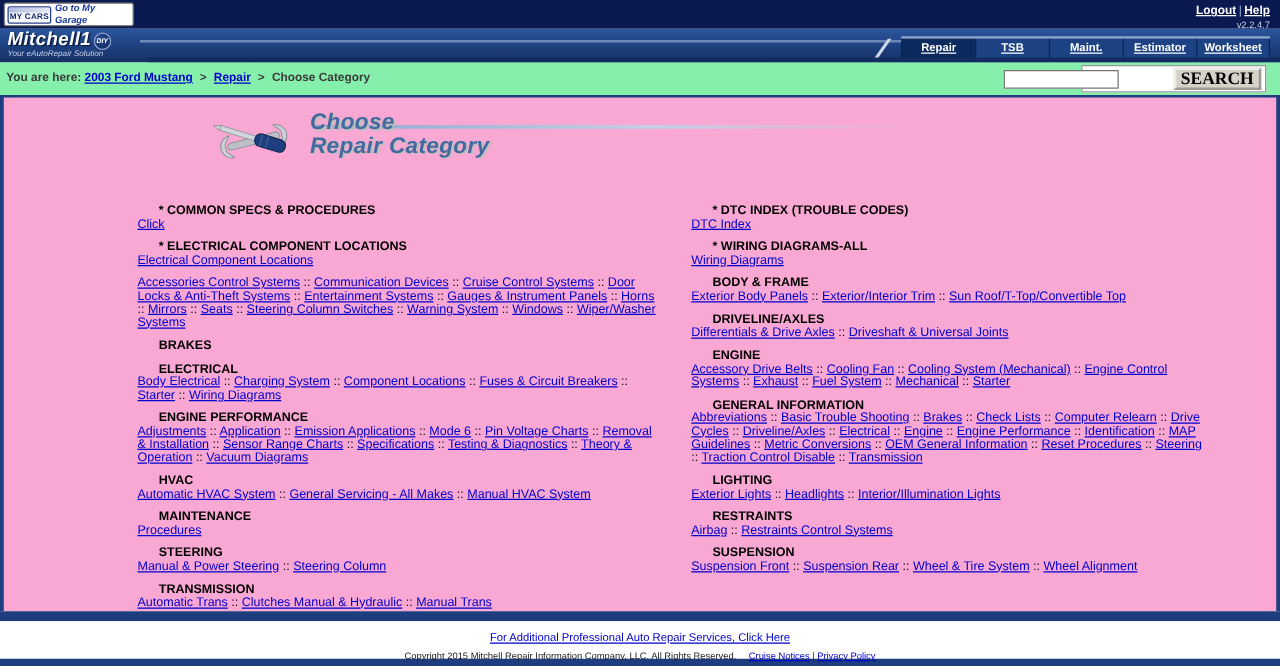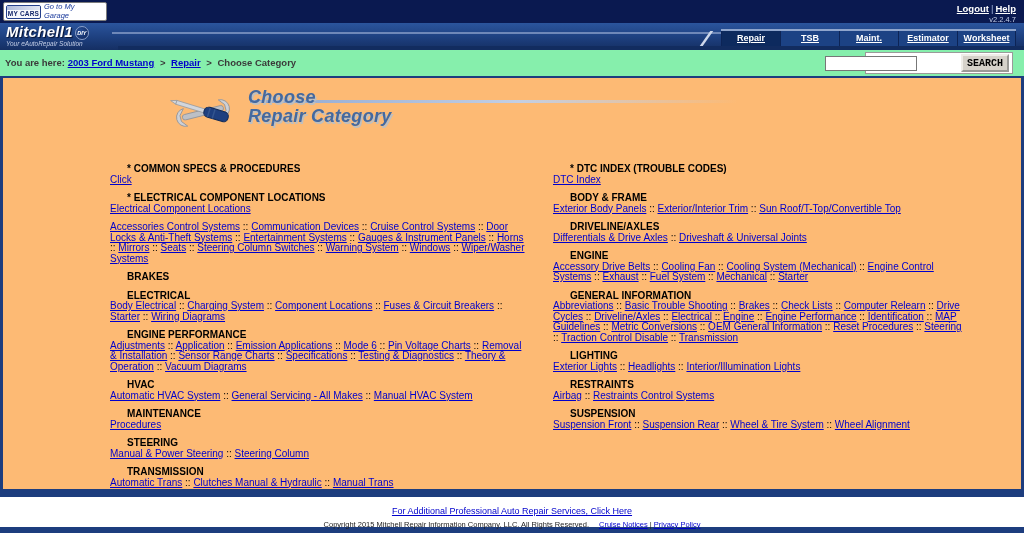--- a/index.html
+++ b/index.html
@@ -8,21 +8,21 @@
   .page { width:1024px; height:533px; position:relative; background:#fff; overflow:hidden; margin:0; }
 
   
   .topbar { height:23px; background:#0a1950; position:relative; }
   .garage-box { position:absolute; left:3px; top:2px; width:104px; height:19px; background:#fff;
     border:1px solid #7c7c7c; border-radius:2px; display:flex; align-items:center; gap:3px; padding:0 2px; cursor:pointer; }
   .plate { width:35px; height:14px; border:1.5px solid #24408c; border-radius:2px; background:#f6f8fc;
     display:flex; flex-direction:column; align-items:center; justify-content:flex-end; overflow:hidden; }
   .plate-strip { width:100%; height:4px; background:linear-gradient(to right,#aebbdb,#e4e9f4); }
   .plate-text { font-size:6.5px; font-weight:bold; color:#15286b; line-height:8px; letter-spacing:0.2px; }
-  .garage-label { font-size:7.5px; font-weight:normal; font-style:italic; color:#1a3a9c; line-height:8.5px; width:56px; }
+  .garage-label { font-size:7.5px; font-weight:bold; font-style:italic; color:#1a3a9c; line-height:8.5px; width:56px; }
   .session-links { position:absolute; right:8px; top:3px; text-align:right; color:#fff; font-size:9.5px; font-weight:bold; }
   .session-links a { color:#fff; text-decoration:underline; cursor:pointer; }
   .session-links .pipe { color:#9fb0d8; margin:0 2px; font-weight:normal; }
   .version { font-size:7.5px; font-weight:normal; color:#c6d0e8; margin-top:1px; }
 
   
   .navbar { height:27px; background:linear-gradient(#2b559d 0%, #1d3f7e 55%, #152f63 100%); position:relative; }
   .navbar::after { content:""; position:absolute; left:118px; right:0; bottom:0; height:4px; background:#122c5f; }
   .nav-light-line { position:absolute; top:9px; left:112px; width:622px; height:2px; background:#7d94c1; opacity:.85; }
   .logo { position:absolute; left:6px; top:1px; line-height:1; z-index:2; }
@@ -39,25 +39,25 @@
   .tab.active { background:#0d2a5e; }
 
   
   .subheader { height:26px; position:relative; background:#86efac; }
   .breadcrumb { position:absolute; left:5px; top:7px; font-size:9.5px; font-weight:bold; color:#3a3a3a; }
   .breadcrumb a { color:#0000cc; text-decoration:underline; cursor:pointer; }
   .breadcrumb .bsep { margin:0 3px; color:#3a3a3a; }
   .searchbox { position:absolute; right:11px; top:2px; width:148px; height:22px; background:#fff; border:1px solid #9a9a9a;
     display:flex; align-items:center; justify-content:flex-end; gap:3px; padding:0 3px; }
   .searchbox input { width:92px; height:15px; border:1px solid #777; font-size:10px; padding:0 2px; font-family:inherit; }
-  .searchbox button { height:18px; font-size:10px; font-weight:bold; color:#000; background:#d6d2ca; padding:0 4px;
-    border:2px outset #efede8; font-family:Liberation Mono, monospace; cursor:pointer;margin-left:41px; }
-
-  
-  .content { height:413px; background:#fdba74; border-left:3px solid #1d3d7e; border-right:3px solid #1d3d7e; border-top:2px solid #1d3d7e; }
+  .searchbox button { height:18px; font-size:14px; font-weight:bold; color:#000; background:#d6d2ca; padding:0 4px;
+    border:2px outset #efede8; font-family:Liberation Serif, serif; cursor:pointer;margin-left:41px; }
+
+  
+  .content { height:413px; background:#f9a8d4; border-left:3px solid #1d3d7e; border-right:3px solid #1d3d7e; border-top:2px solid #1d3d7e; }
   .titleblock { position:relative; height:60px; margin:12px 0 0 165px; }
   .title-rule { position:absolute; left:82px; top:10px; width:488px; height:3px; z-index:0;
     background:linear-gradient(to right, #8ea6cf, #c3cfe4 55%, rgba(255,255,255,0)); }
   .tools-icon { position:absolute; left:0; top:-2px; }
   .title { position:absolute; left:80px; top:-2px; z-index:1; font-size:18px; font-weight:bold; font-style:italic;
     color:#44699f; text-shadow:1.5px 1.5px 0 #bfbfbf; line-height:19px; letter-spacing:.3px; }
 
   .cols { display:flex; gap:28px; padding:14px 0 0 107px; }
   .col { width:415px; }
   .cat-section { margin-bottom:8px; }
@@ -192,20 +192,24 @@
             <div class="cat-header">TRANSMISSION</div>
             <div class="cat-links"><a class="cat-link">Automatic Trans</a><span class="sep"> :: </span><a class="cat-link">Clutches Manual &amp; Hydraulic</a><span class="sep"> :: </span><a class="cat-link">Manual Trans</a></div>
           </div>
         </div>
       <div class="col" id="col-right">
           <div class="cat-section">
             <div class="cat-header">* DTC INDEX (TROUBLE CODES)</div>
             <div class="cat-links"><a class="cat-link">DTC Index</a></div>
           </div>
           <div class="cat-section">
+            <div class="cat-header">* WIRING DIAGRAMS-ALL</div>
+            <div class="cat-links"><a class="cat-link">Wiring Diagrams</a></div>
+          </div>
+          <div class="cat-section">
             <div class="cat-header">BODY &amp; FRAME</div>
             <div class="cat-links"><a class="cat-link">Exterior Body Panels</a><span class="sep"> :: </span><a class="cat-link">Exterior/Interior Trim</a><span class="sep"> :: </span><a class="cat-link">Sun Roof/T-Top/Convertible Top</a></div>
           </div>
           <div class="cat-section">
             <div class="cat-header">DRIVELINE/AXLES</div>
             <div class="cat-links"><a class="cat-link">Differentials &amp; Drive Axles</a><span class="sep"> :: </span><a class="cat-link">Driveshaft &amp; Universal Joints</a></div>
           </div>
           <div class="cat-section">
             <div class="cat-header">ENGINE</div>
             <div class="cat-links"><a class="cat-link">Accessory Drive Belts</a><span class="sep"> :: </span><a class="cat-link">Cooling Fan</a><span class="sep"> :: </span><a class="cat-link">Cooling System (Mechanical)</a><span class="sep"> :: </span><a class="cat-link">Engine Control Systems</a><span class="sep"> :: </span><a class="cat-link">Exhaust</a><span class="sep"> :: </span><a class="cat-link">Fuel System</a><span class="sep"> :: </span><a class="cat-link">Mechanical</a><span class="sep"> :: </span><a class="cat-link">Starter</a></div>

